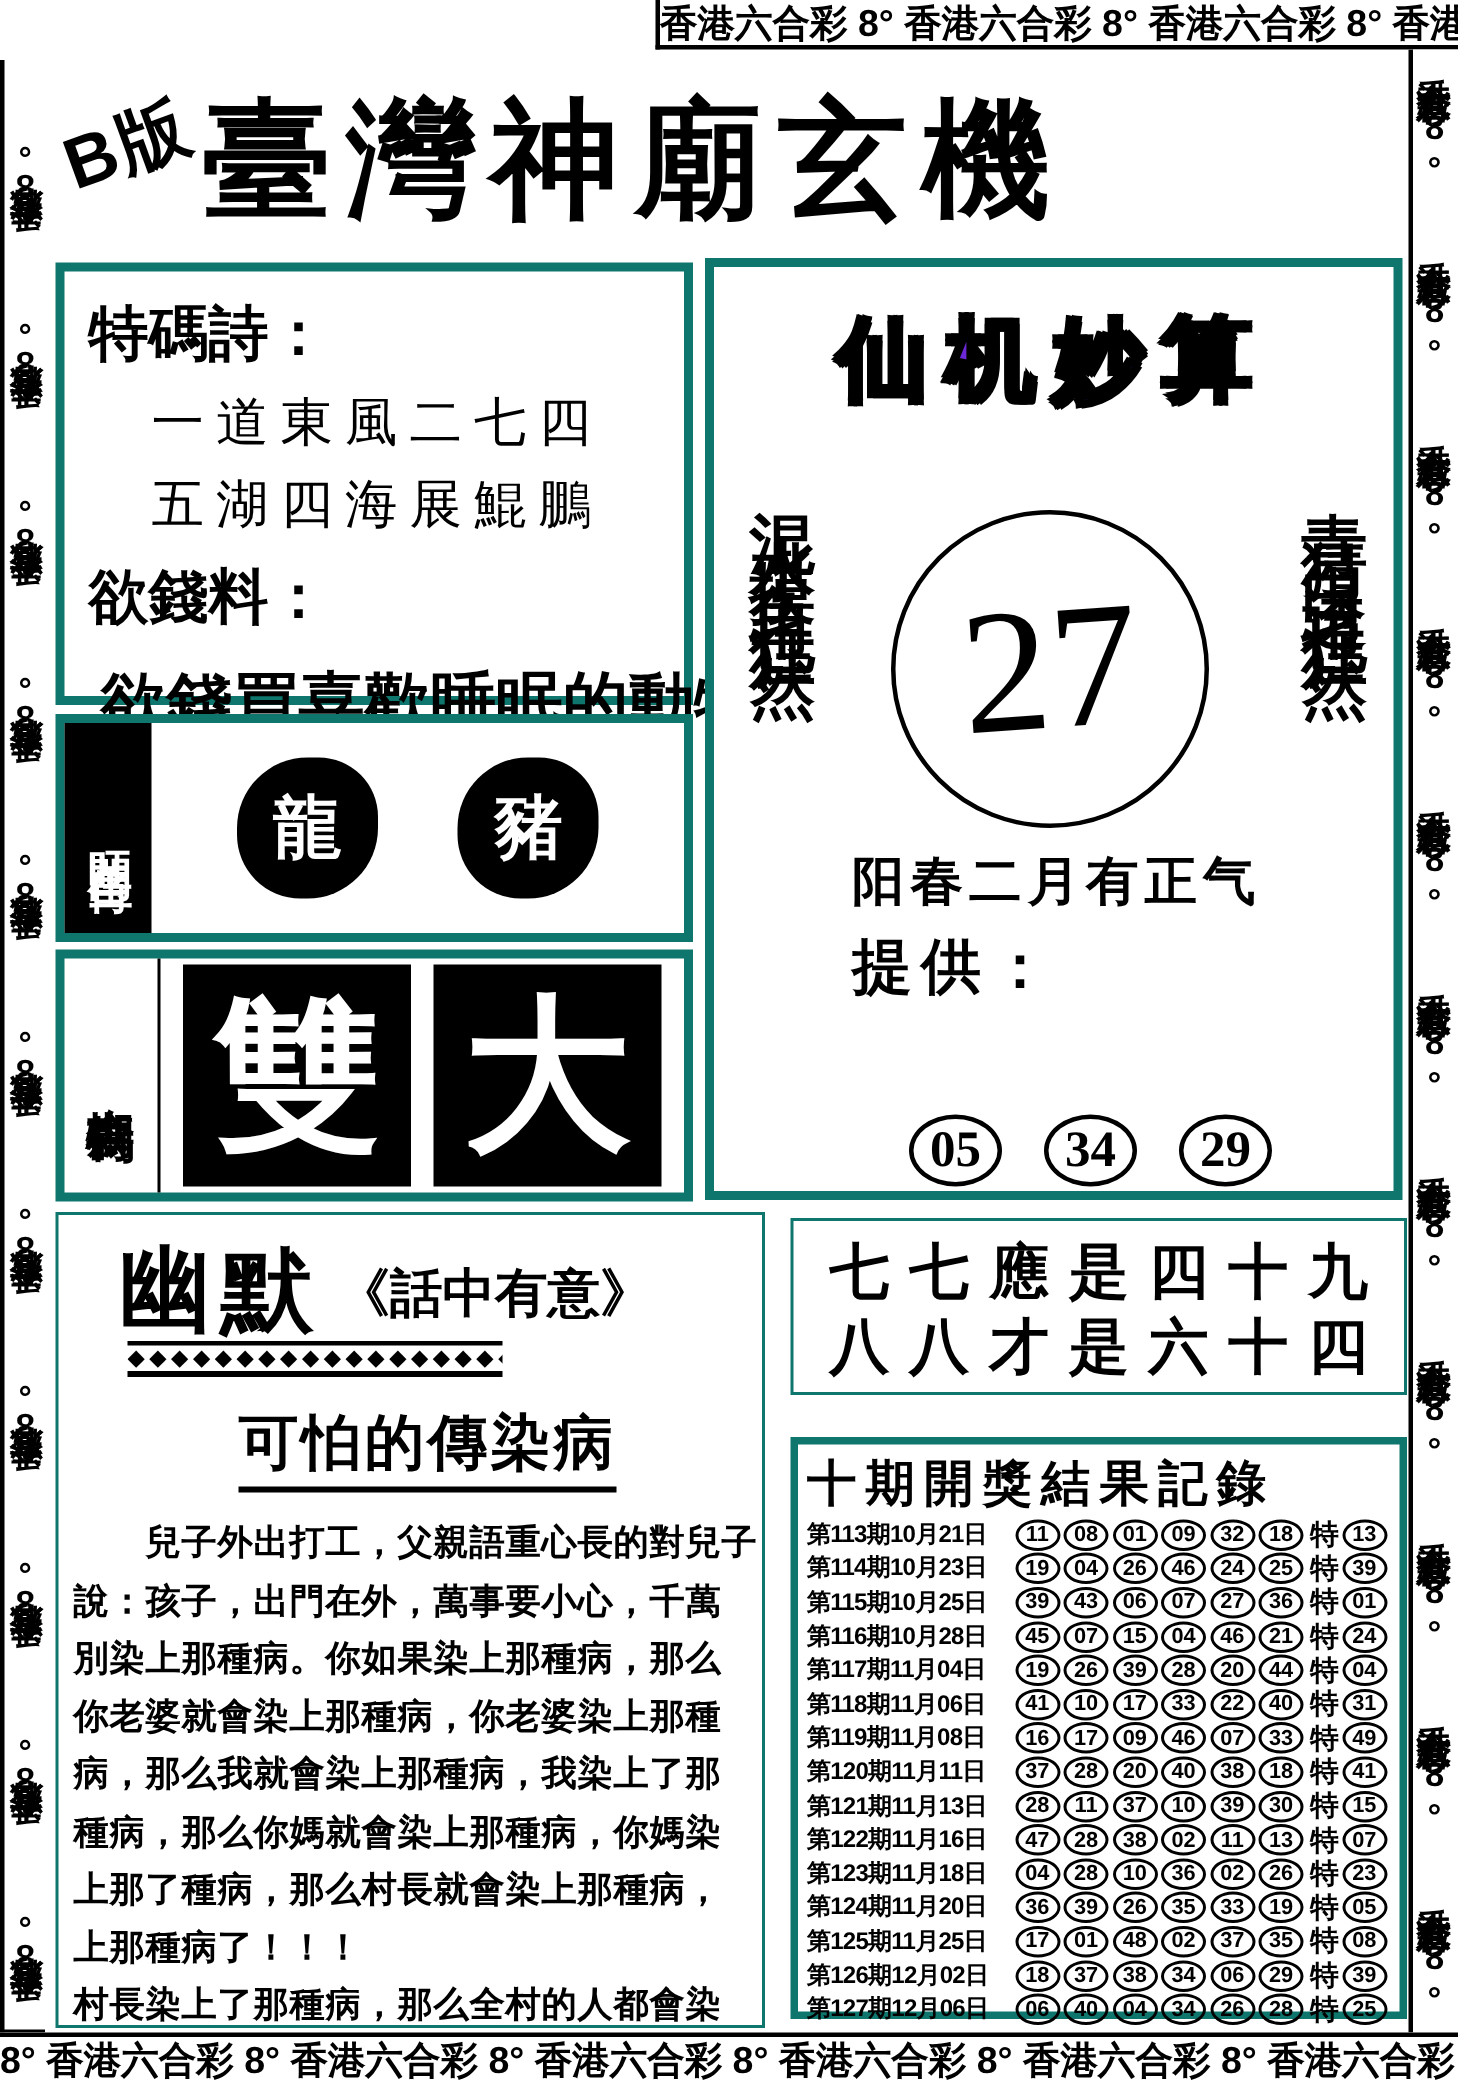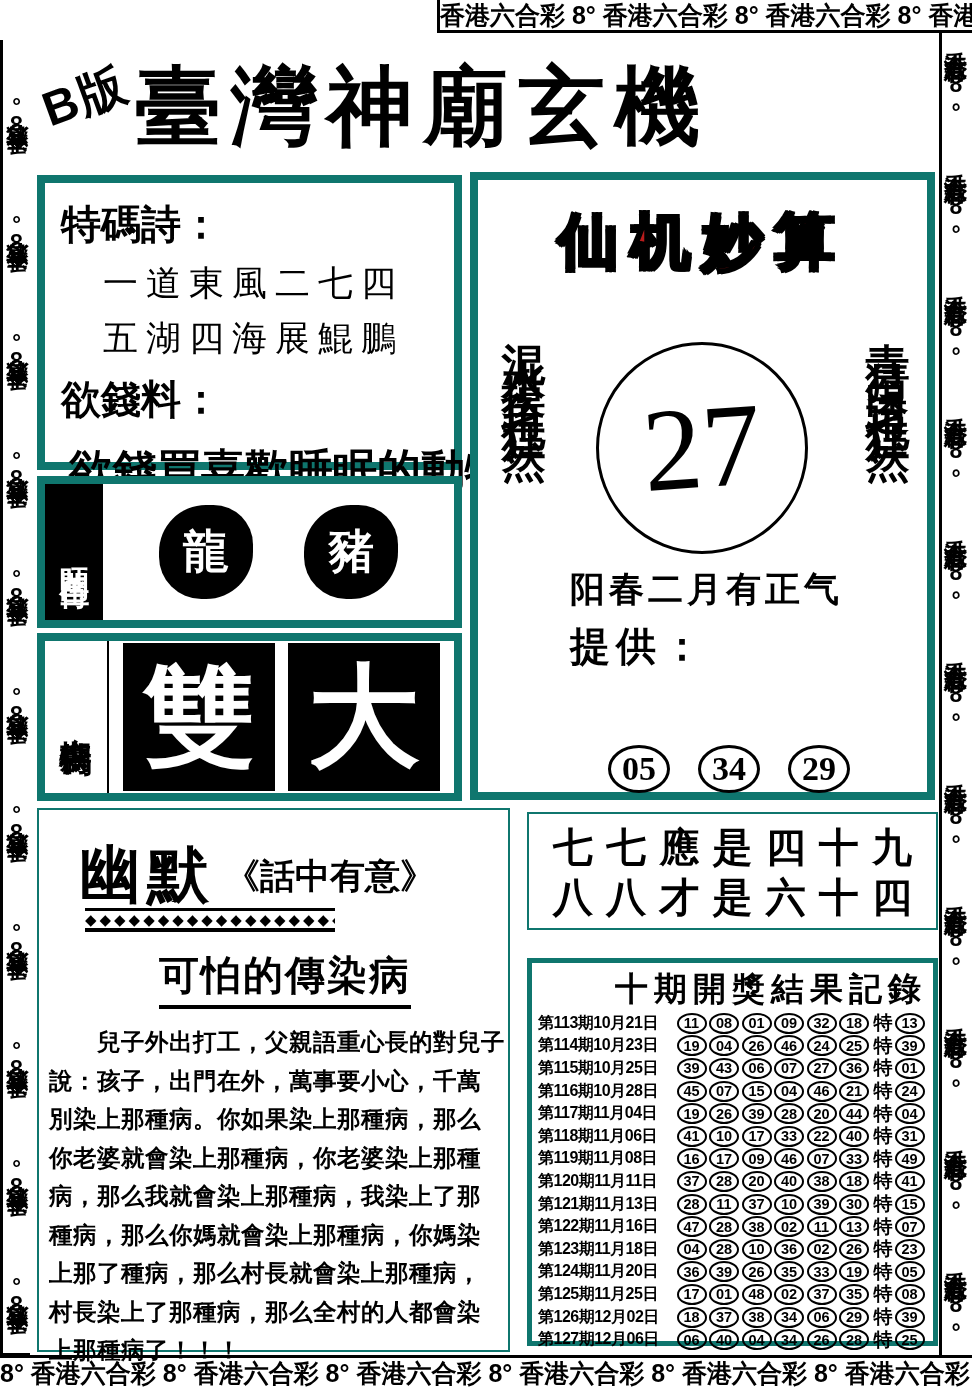--- a/index.html
+++ b/index.html
@@ -40,21 +40,21 @@
     display:flex; align-items:center; }
   .edition-badge {
     font-size:48px; font-weight:900; transform:rotate(-20deg);
     margin:0 6px 20px 0; letter-spacing:2px;
   }
   .main-title {
     font-size:86px; font-weight:900; letter-spacing:10px; white-space:nowrap;
   }
 
   
-  .box { position:absolute; background:#fff; border:8px solid #0f766e; }
+  .box { position:absolute; background:#fff; border:6px solid #0f766e; }
 
   
   .poem-box { left:37px; top:175px; width:425px; height:295px; padding:14px 16px; }
   .poem-label { font-family:"Liberation Serif", serif; font-size:40px; font-weight:bold; }
   .poem-line { font-family:"Liberation Serif", serif; font-size:35px; letter-spacing:8px;
     margin:8px 0 0 42px; white-space:nowrap; }
   .money-label { font-family:"Liberation Serif", serif; font-size:40px; font-weight:bold; margin-top:10px; }
   .money-line { font-family:"Liberation Serif", serif; font-size:44px; font-weight:bold;
     margin:14px 0 0 8px; white-space:nowrap; }
 
@@ -85,21 +85,21 @@
   .code-square {
     width:152px; height:148px; background:#000; color:#fff;
     display:flex; align-items:center; justify-content:center;
     font-size:112px; font-weight:900;
   }
 
   
   .oracle-box { left:470px; top:172px; width:465px; height:628px; }
   .oracle-title {
     position:absolute; left:0; top:22px; width:100%; text-align:center;
-    font-size:60px; font-weight:900; letter-spacing:12px; color:#b91c1c;
+    font-size:60px; font-weight:900; letter-spacing:12px; color:#6d28d9;
     -webkit-text-stroke:3px #000;
     text-shadow:-2px -2px 0 #000, 2px -2px 0 #000, -2px 2px 0 #000, 2px 2px 0 #000;
     white-space:nowrap;
   }
   .oracle-vertical {
     position:absolute; writing-mode:vertical-rl; text-orientation:upright;
     font-family:"Liberation Serif", serif; font-size:44px; font-weight:bold;
     letter-spacing:16px; top:128px;
   }
   .oracle-vertical.left-col { left:16px; }
@@ -126,21 +126,21 @@
   }
 
   
   .riddle-box { left:527px; top:812px; width:411px; height:118px; border-width:2px; padding:8px 24px; }
   .riddle-line {
     display:flex; justify-content:space-between; align-items:center; height:50px;
     font-family:"Liberation Serif", serif; font-size:40px; font-weight:bold;
   }
 
   
-  .humor-box { left:37px; top:808px; width:473px; height:544px; border-width:2px; padding:22px 10px; }
+  .humor-box { left:37px; top:808px; width:473px; height:544px; border-width:2px; padding:8px 10px; }
   .humor-header { display:flex; align-items:flex-end; margin:14px 0 0 30px; }
   .humor-title { font-size:62px; font-weight:900; letter-spacing:6px; line-height:58px; }
   .humor-subtitle { font-size:35px; font-weight:900; margin:0 0 4px 10px; white-space:nowrap; }
   .humor-decor {
     width:250px; margin:4px 0 6px 36px; border-top:3px solid #000; border-bottom:4px solid #000;
     font-size:15px; letter-spacing:3px; line-height:17px; overflow:hidden; white-space:nowrap;
     text-align:center;
   }
   .story-title {
     display:inline-block; margin:10px 16px 0 110px; font-size:40px; font-weight:900;
@@ -148,21 +148,21 @@
   }
   .story-body { margin-top:14px; }
   .story-line {
     font-size:23.5px; font-weight:900; line-height:38.5px; letter-spacing:0.5px; white-space:nowrap;
   }
   .story-line.first { text-indent:48px; }
 
   
   .results-box { left:527px; top:958px; width:411px; height:388px; border-width:5px; padding:4px 6px; }
   .results-title {
-    text-align:right; font-size:33px; font-weight:900; letter-spacing:6px; white-space:nowrap;
+    text-align:left; font-size:33px; font-weight:900; letter-spacing:6px; white-space:nowrap;
   }
   .result-row { display:flex; align-items:center; height:22.6px; }
   .result-issue { font-size:16px; font-weight:bold; white-space:nowrap; width:142px;
     letter-spacing:-0.5px; }
   .num-circle {
     width:30px; height:21px; border:2px solid #000; border-radius:50%;
     display:flex; align-items:center; justify-content:center;
     font-size:14.5px; font-weight:bold; margin-right:2.5px; flex:none;
   }
   .special-label { font-size:19px; font-weight:900; margin:0 2px; }
@@ -253,22 +253,22 @@
     <div class="humor-decor">◆◆◆◆◆◆◆◆◆◆◆◆◆◆◆◆◆◆◆◆</div>
     <div class="story-title">可怕的傳染病</div>
     <div class="story-body">
         <div class="story-line first">兒子外出打工，父親語重心長的對兒子</div>
         <div class="story-line">說：孩子，出門在外，萬事要小心，千萬</div>
         <div class="story-line">別染上那種病。你如果染上那種病，那么</div>
         <div class="story-line">你老婆就會染上那種病，你老婆染上那種</div>
         <div class="story-line">病，那么我就會染上那種病，我染上了那</div>
         <div class="story-line">種病，那么你媽就會染上那種病，你媽染</div>
         <div class="story-line">上那了種病，那么村長就會染上那種病，</div>
+        <div class="story-line">上那種病了！！！</div>
         <div class="story-line">村長染上了那種病，那么全村的人都會染</div>
-        <div class="story-line">上那種病了！！！</div>
       </div>
   </div>
 
   <div class="box results-box">
     <div class="results-title">十期開獎結果記錄</div>
     <div>
         <div class="result-row">
           <span class="result-issue">第113期10月21日</span>
           <span class="num-circle">11</span>
           <span class="num-circle">08</span>

